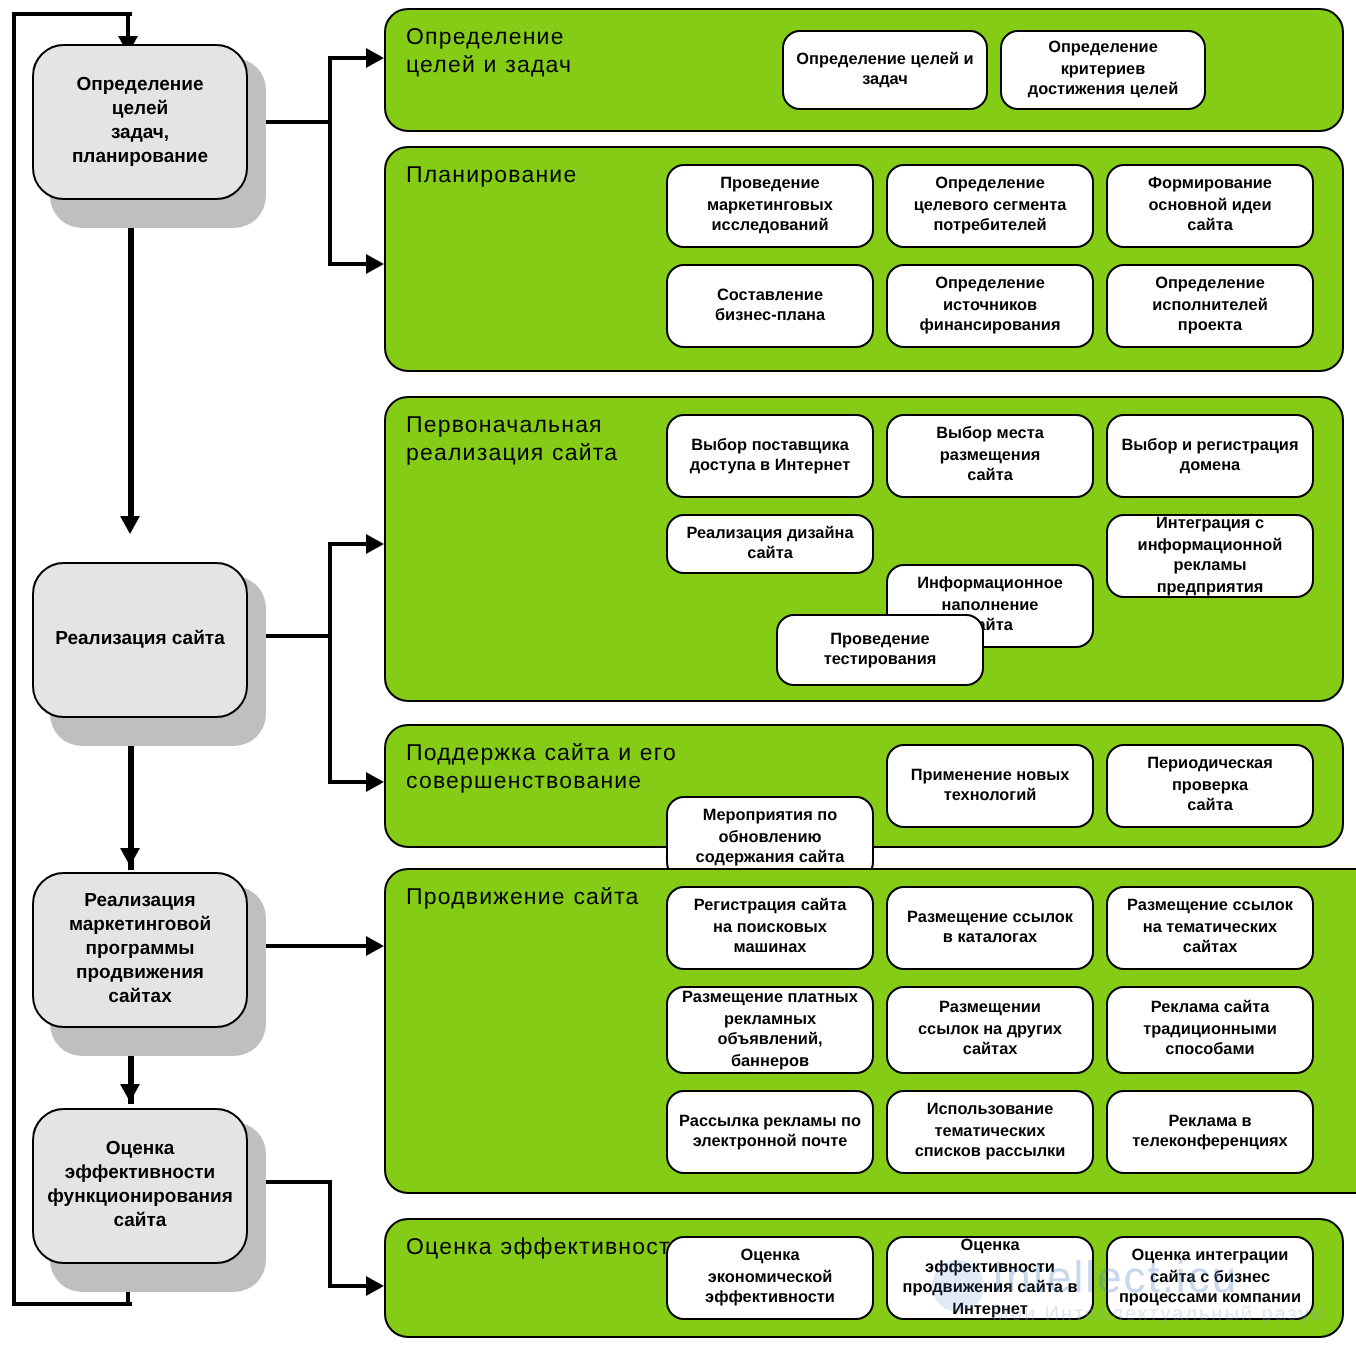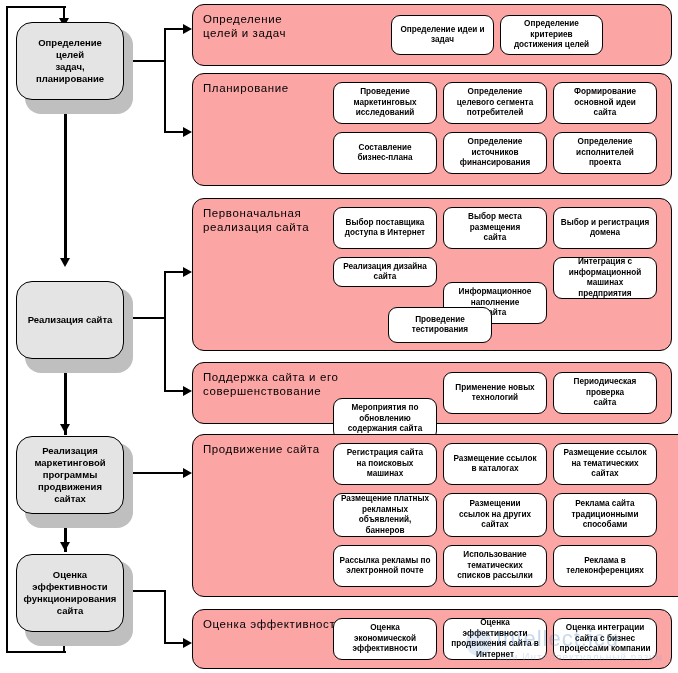--- a/index.html
+++ b/index.html
@@ -25,21 +25,21 @@
   .flow-shadow{
     position:absolute;
     background:#bfbfbf;
     border-radius:16px;
     z-index:4;
   }
 
   
   .panel{
     position:absolute;
-    background:#fca5a5;
+    background:#84cc16;
     border:1.4px solid #000;
     border-radius:12px;
     box-sizing:border-box;
     z-index:3;
   }
   .panel-title{
     position:absolute;
     left:10px;
     top:7px;
     font-size:11.5px;
@@ -182,21 +182,21 @@
   <div class="arrow-right" style="left:183px; top:468px;"></div>
 
   <div class="conn hline" style="left:124px; top:590px; width:42px; height:2.2px;"></div>
   <div class="conn vline" style="left:164px; top:590px; width:2.2px; height:54px;"></div>
   <div class="conn hline" style="left:164px; top:642px; width:24px; height:2.2px;"></div>
   <div class="arrow-right" style="left:183px; top:638px;"></div>
 
   <div class="panel" style="left:192px; top:4px; width:480px; height:62px;">
     <div class="panel-title" style="white-space: pre-line;">Определение
 целей и задач</div>
-    <div class="task" style="left: 198px; top: 10px; width: 103px; height: 40px; white-space: pre-line;">Определение идеи и
+    <div class="task" style="left: 198px; top: 10px; width: 103px; height: 40px; white-space: pre-line;">Определение целей и
 задач</div>
     <div class="task" style="left: 307px; top: 10px; width: 103px; height: 40px; white-space: pre-line;">Определение
 критериев
 достижения  целей</div>
   </div>
 
   <div class="panel" style="left:192px; top:73px; width:480px; height:113px;">
     <div class="panel-title" style="white-space: pre-line;">Планирование</div>
     <div class="task" style="left: 140px; top: 8px; width: 104px; height: 42px; white-space: pre-line;">Проведение
 маркетинговых
@@ -227,21 +227,21 @@
 сайта</div>
     <div class="task" style="left: 360px; top: 8px; width: 104px; height: 42px; white-space: pre-line;">Выбор и регистрация
 домена</div>
     <div class="task" style="left: 140px; top: 58px; width: 104px; height: 30px; white-space: pre-line;">Реализация дизайна
 сайта</div>
     <div class="task" style="left: 250px; top: 58px; width: 104px; height: 42px; white-space: pre-line; margin-top: 25px;">Информационное
 наполнение
 сайта</div>
     <div class="task" style="left: 360px; top: 58px; width: 104px; height: 42px; white-space: pre-line;">Интеграция с
 информационной
-машинах
+рекламы
 предприятия</div>
     <div class="task" style="left: 195px; top: 108px; width: 104px; height: 36px; white-space: pre-line;">Проведение
 тестирования</div>
   </div>
 
   <div class="panel" style="left:192px; top:362px; width:480px; height:62px;">
     <div class="panel-title" style="white-space: pre-line;">Поддержка сайта и его
 совершенствование</div>
     <div class="task" style="left: 140px; top: 9px; width: 104px; height: 42px; white-space: pre-line; margin-top: 26px;">Мероприятия по
 обновлению

